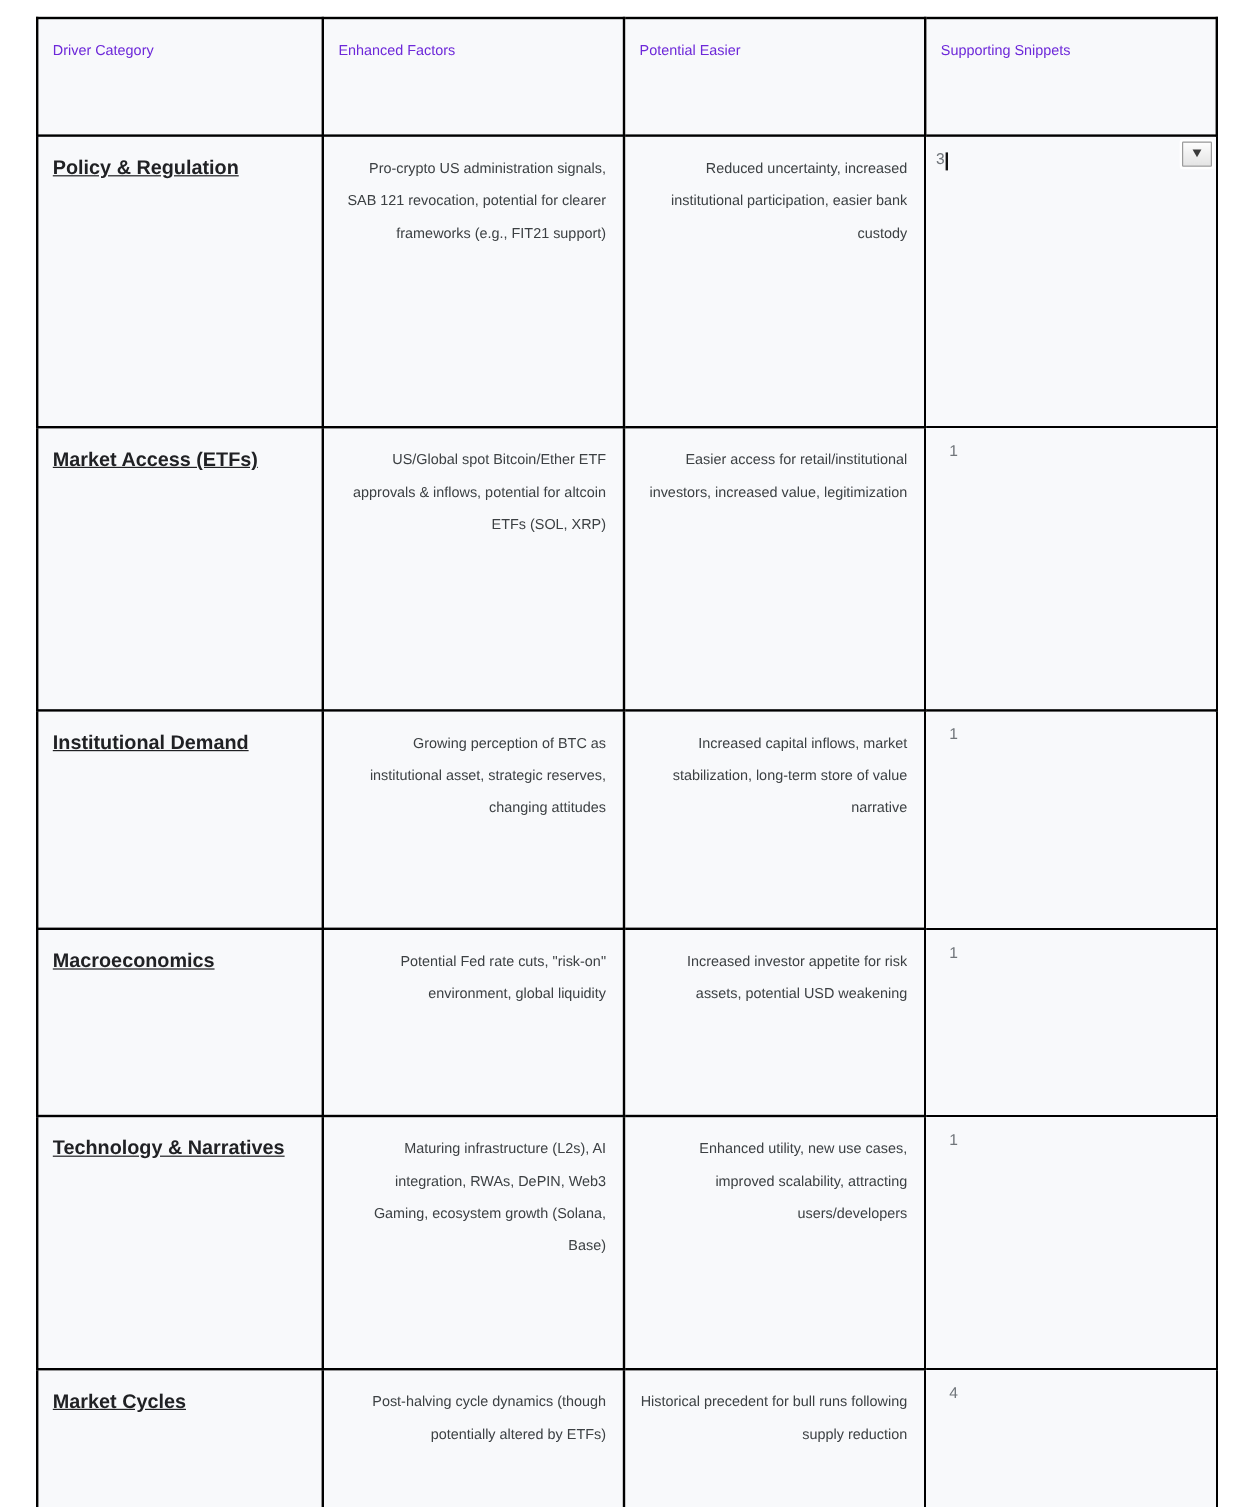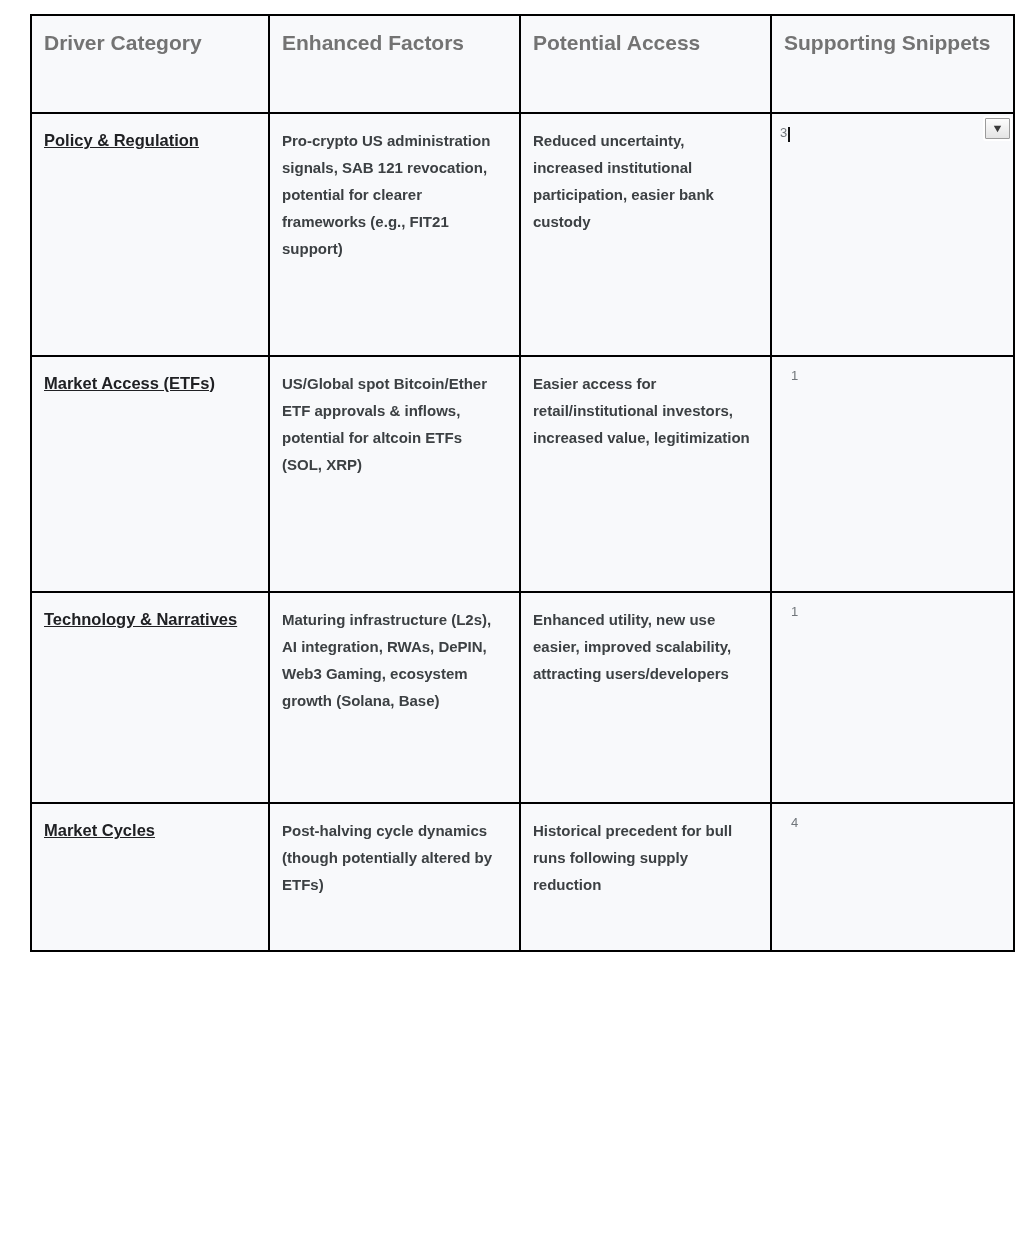--- a/index.html
+++ b/index.html
@@ -16,37 +16,38 @@
     table-layout: fixed;
   }
   .doc-table th, .doc-table td {
     border: 2px solid #000000;
     background: #f8f9fb;
     vertical-align: top;
     text-align: left;
     padding: 13px 14px 10px 12px;
   }
   .doc-table th {
-    font-size: 21px;
+    font-size: 12px;
     line-height: 27px;
-    font-weight: bold;
-    color: #737373;
+    font-weight: normal;
+    color: #6d28d9;
   }
   td.cat {
     font-size: 16.5px;
     line-height: 27px;
     font-weight: bold;
     color: #202124;
     text-decoration: underline;
   }
   td.txt {
-    font-size: 15px;
+    font-size: 12px;
     line-height: 27px;
-    font-weight: bold;
+    font-weight: normal;
     color: #3c4043;
+    text-align: right;
   }
   td.snip {
     font-size: 13px;
     line-height: 15px;
     color: #70757a;
     padding: 11px 6px 10px 19px;
     position: relative;
   }
   td.snip.editing { padding-left: 8px; }
   .caret {
@@ -84,21 +85,21 @@
   <colgroup>
     <col style="width:238px">
     <col style="width:251px">
     <col style="width:251px">
     <col style="width:243px">
   </colgroup>
   <thead>
     <tr style="height:98px">
       <th>Driver Category</th>
       <th>Enhanced Factors</th>
-      <th>Potential Access</th>
+      <th>Potential Easier</th>
       <th>Supporting Snippets</th>
     </tr>
   </thead>
   <tbody>
     <tr style="height:243px">
       <td class="cat">Policy &amp; Regulation</td>
       <td class="txt">Pro-crypto US administration signals, SAB 121 revocation, potential for clearer frameworks (e.g., FIT21 support)</td>
       <td class="txt">Reduced uncertainty, increased institutional participation, easier bank custody</td>
       <td class="snip editing">
         <span>3</span><span class="caret"></span>
@@ -108,24 +109,40 @@
       </td>
     </tr>
     <tr style="height:236px">
       <td class="cat">Market Access (ETFs)</td>
       <td class="txt">US/Global spot Bitcoin/Ether ETF approvals &amp; inflows, potential for altcoin ETFs (SOL, XRP)</td>
       <td class="txt">Easier access for retail/institutional investors, increased value, legitimization</td>
       <td class="snip">
         <span>1</span>
       </td>
     </tr>
+    <tr style="height:182px">
+      <td class="cat">Institutional Demand</td>
+      <td class="txt">Growing perception of BTC as institutional asset, strategic reserves, changing attitudes</td>
+      <td class="txt">Increased capital inflows, market stabilization, long-term store of value narrative</td>
+      <td class="snip">
+        <span>1</span>
+      </td>
+    </tr>
+    <tr style="height:156px">
+      <td class="cat">Macroeconomics</td>
+      <td class="txt">Potential Fed rate cuts, "risk-on" environment, global liquidity</td>
+      <td class="txt">Increased investor appetite for risk assets, potential USD weakening</td>
+      <td class="snip">
+        <span>1</span>
+      </td>
+    </tr>
     <tr style="height:211px">
       <td class="cat">Technology &amp; Narratives</td>
       <td class="txt">Maturing infrastructure (L2s), AI integration, RWAs, DePIN, Web3 Gaming, ecosystem growth (Solana, Base)</td>
-      <td class="txt">Enhanced utility, new use easier, improved scalability, attracting users/developers</td>
+      <td class="txt">Enhanced utility, new use cases, improved scalability, attracting users/developers</td>
       <td class="snip">
         <span>1</span>
       </td>
     </tr>
     <tr style="height:148px">
       <td class="cat">Market Cycles</td>
       <td class="txt">Post-halving cycle dynamics (though potentially altered by ETFs)</td>
       <td class="txt">Historical precedent for bull runs following supply reduction</td>
       <td class="snip">
         <span>4</span>

